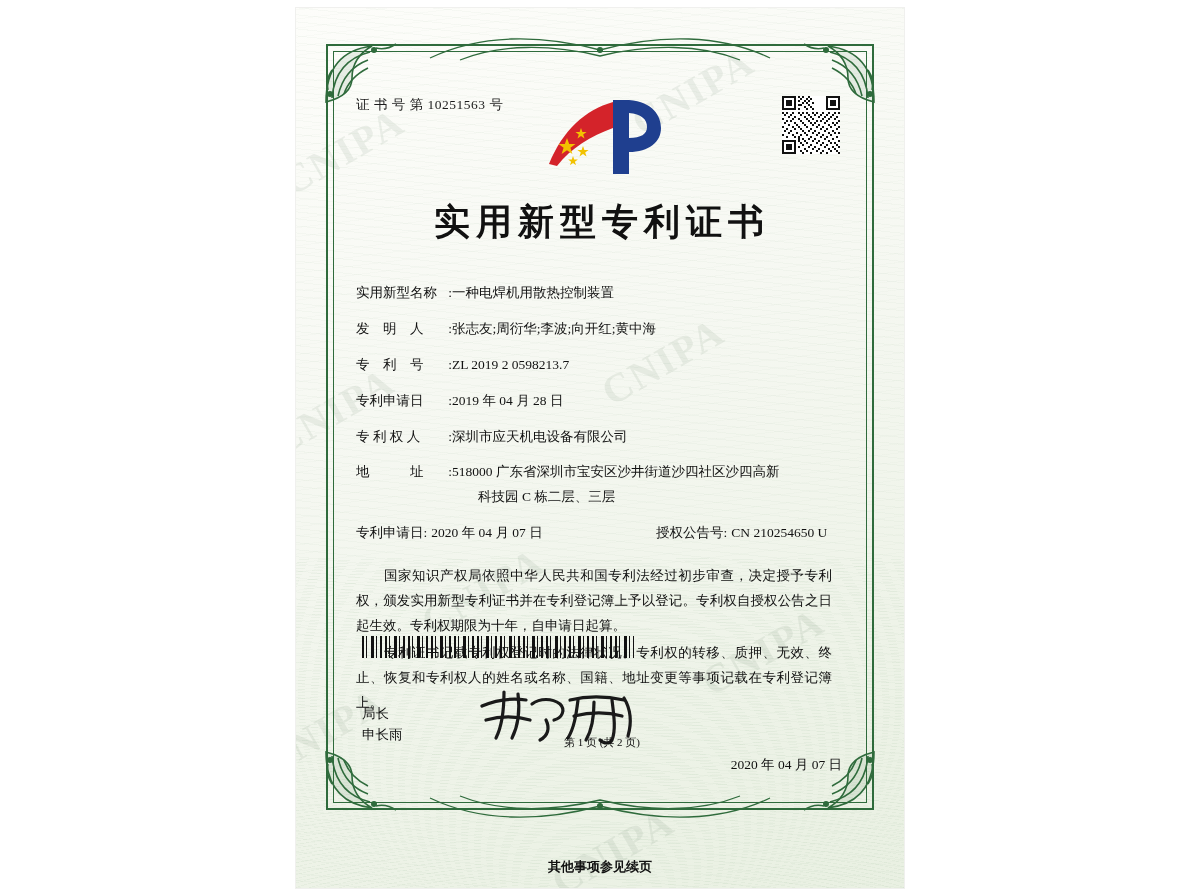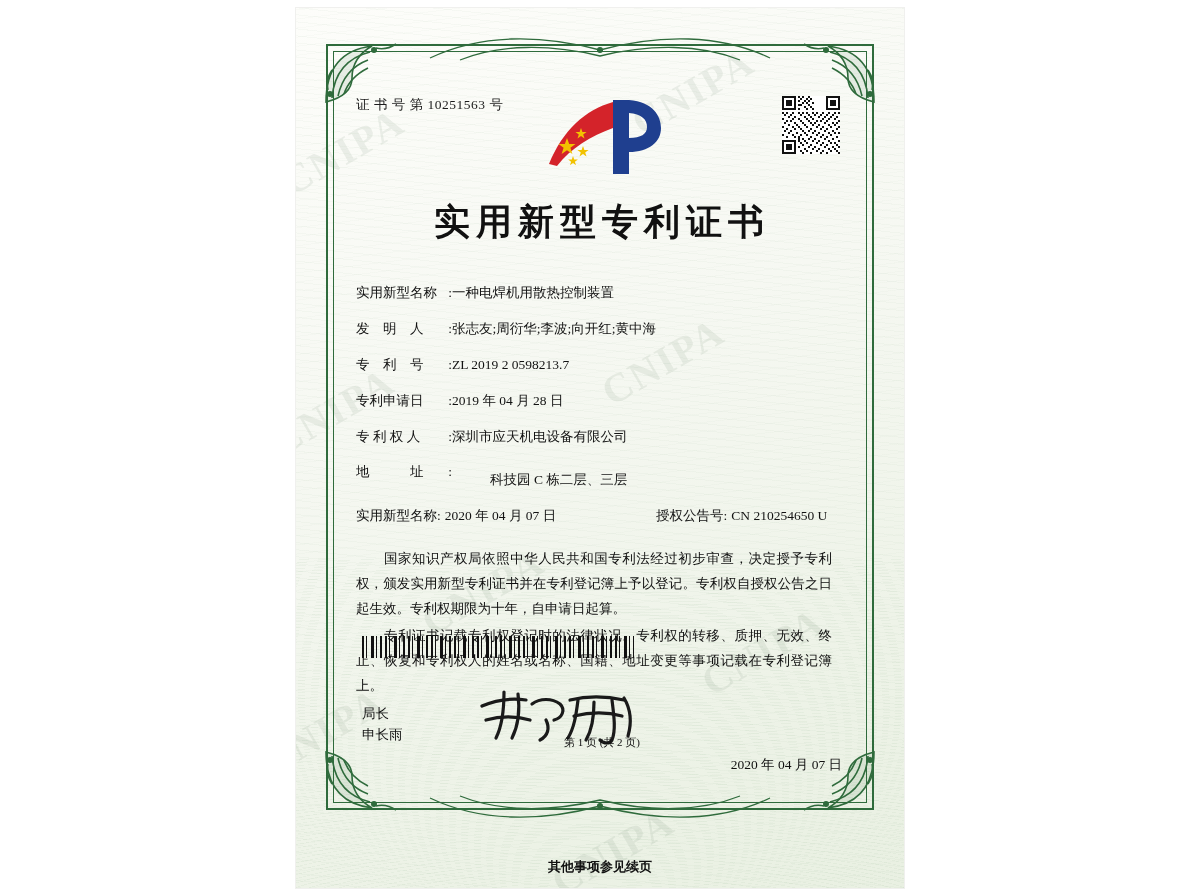--- a/index.html
+++ b/index.html
@@ -186,21 +186,21 @@
     justify-content: space-between;
     align-items: center;
   }
   .field-label .colon { margin-left: 2px; }
   .field-value {
     flex: 1;
   }
   .field-value .line2 {
     display: block;
     margin-top: 8px;
-    margin-left: 38px;
+    margin-left: 26px;
   }
 
   .row-dual {
     display: flex;
     align-items: flex-start;
     margin-bottom: 16px;
     font-size: 13.5px;
   }
   .row-dual .left {
     display: flex;
@@ -639,27 +639,28 @@
           </div>
           <div class="field-value">深圳市应天机电设备有限公司</div>
         </div>
 
         <div class="field-row">
           <div class="field-label spread">
             <span>地　　　址</span>
               <span class="colon">:</span>
           </div>
           <div class="field-value">
+            <span>518000 广东省深圳市宝安区沙井街道沙四社区沙四高新</span>
             <span class="line2">科技园 C 栋二层、三层</span>
           </div>
         </div>
 
         <div class="row-dual">
           <div class="left">
-            <span class="lbl">实用新型名称:</span>
+            <span class="lbl">专利申请日:</span>
             <span class="val">2020 年 04 月 07 日</span>
           </div>
           <div class="right">
             <span class="lbl">授权公告号:</span>
             <span class="val">CN 210254650 U</span>
           </div>
         </div>
 
       </div>
 

